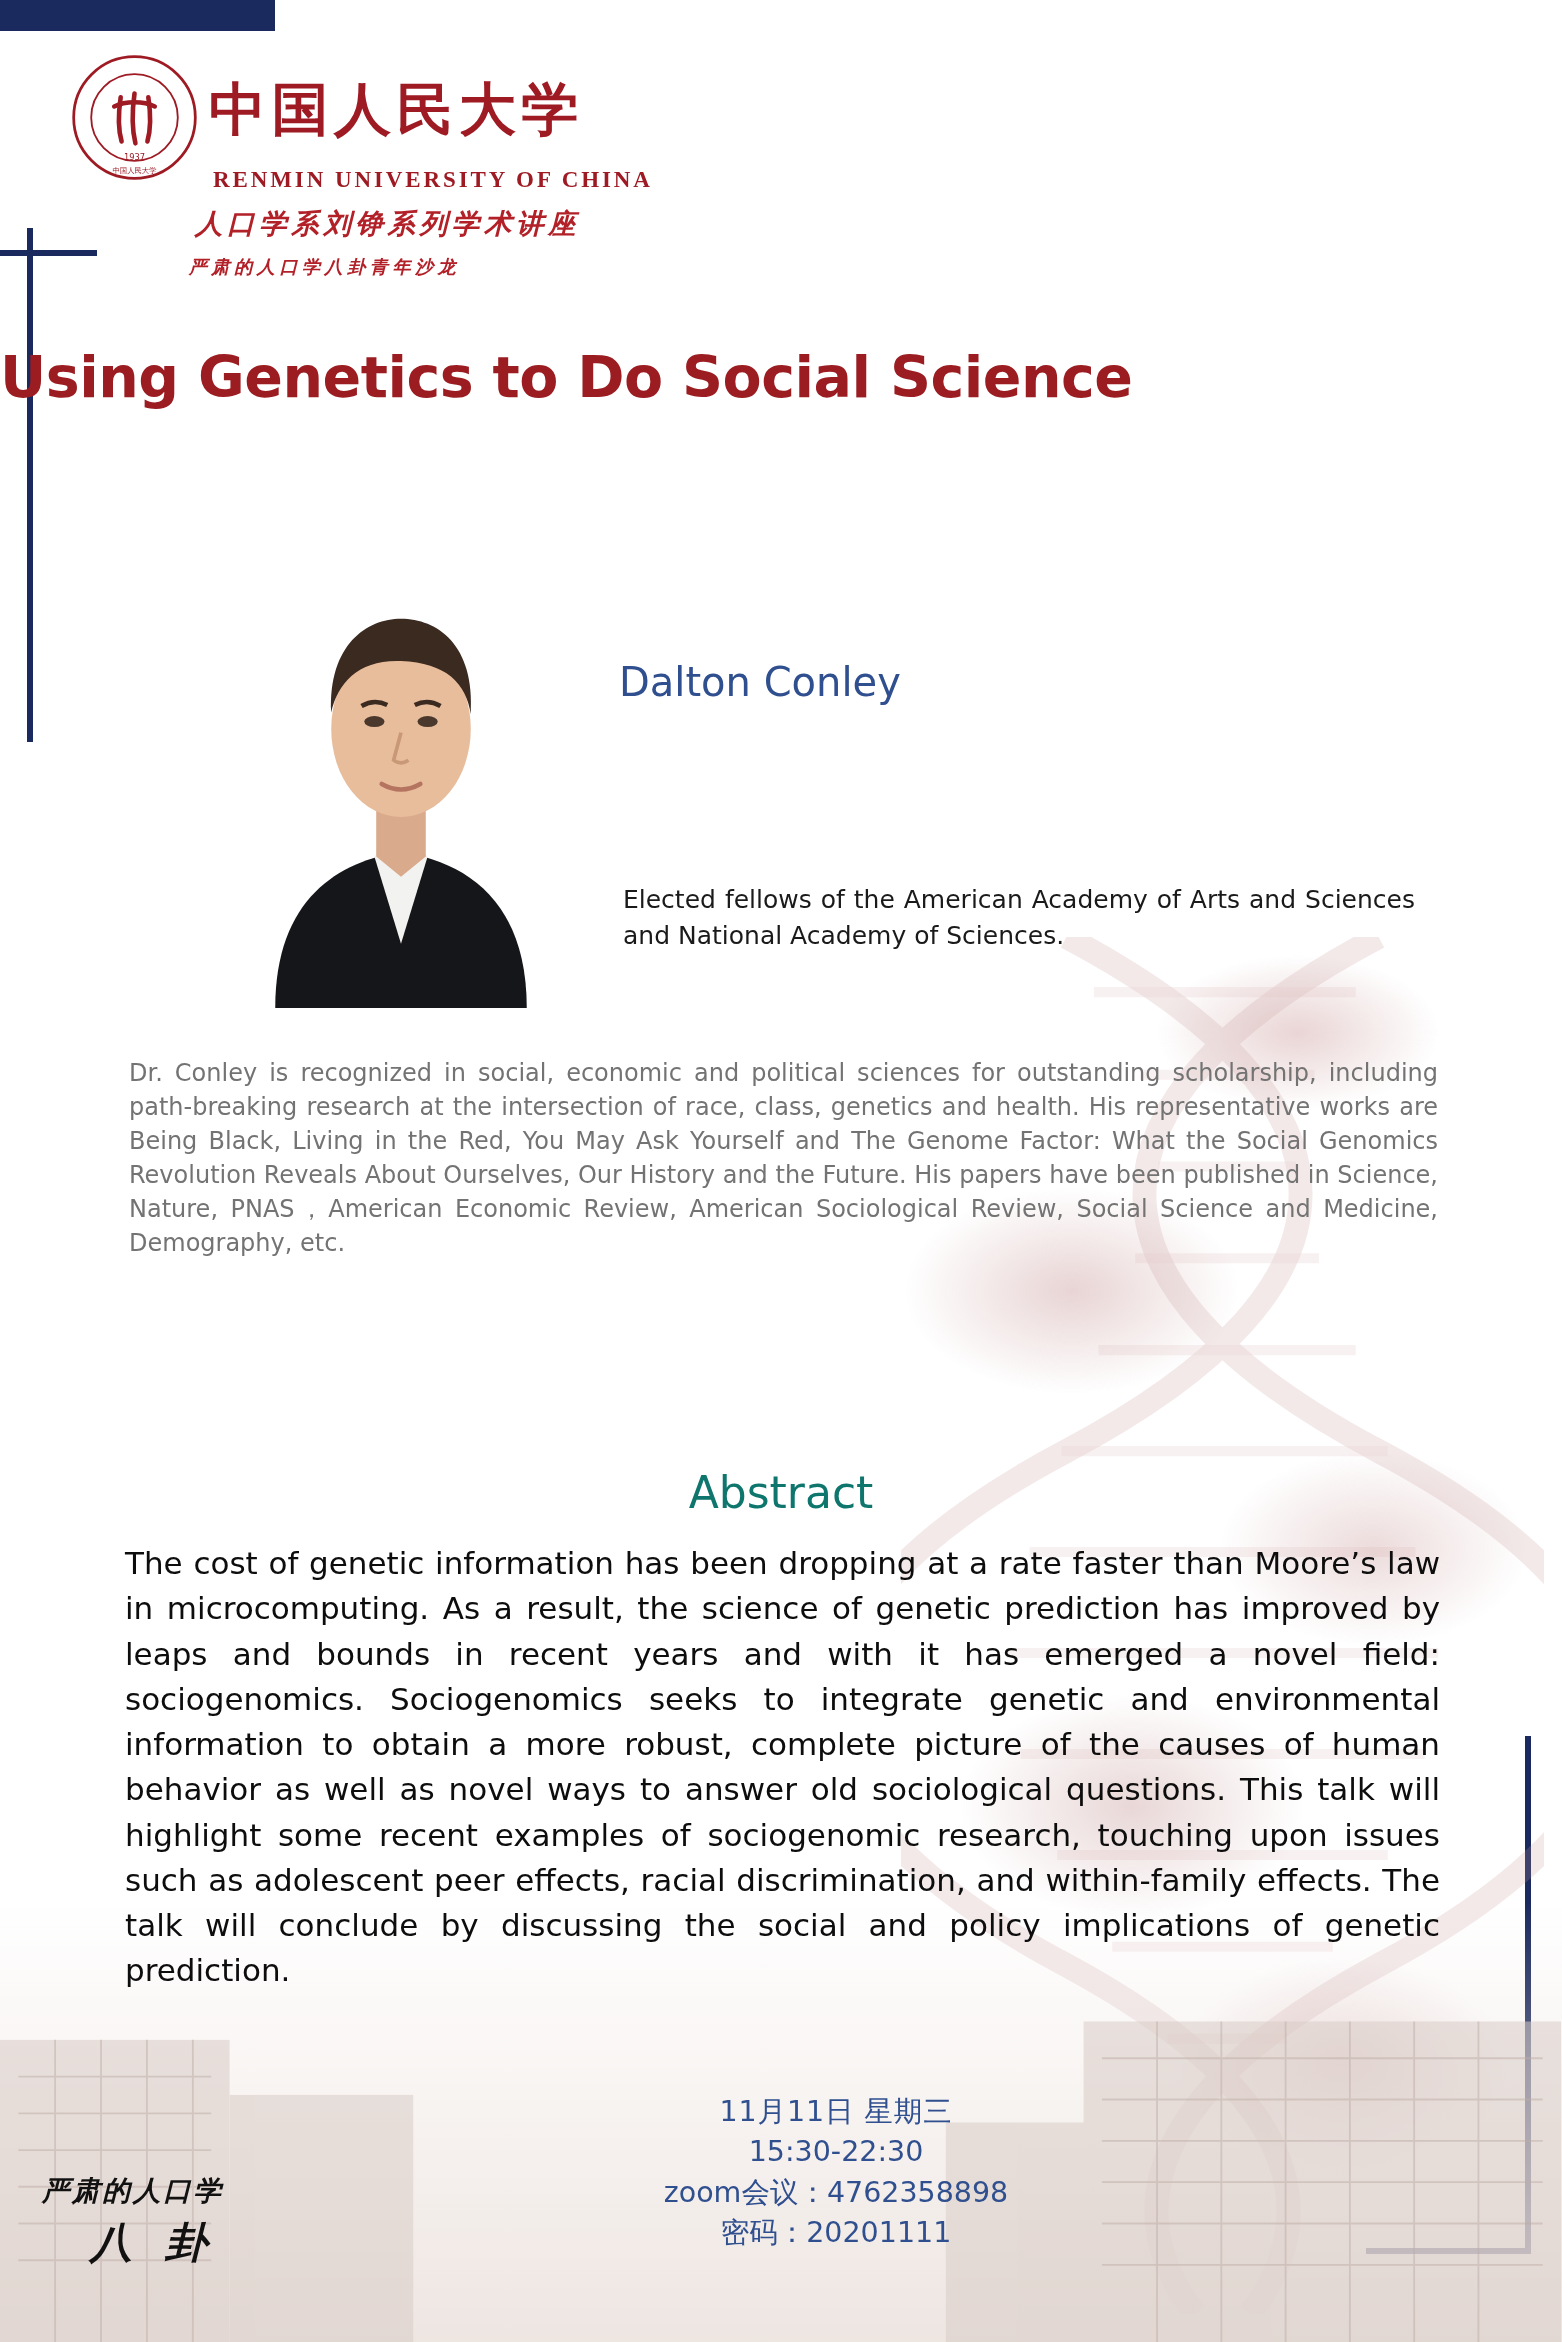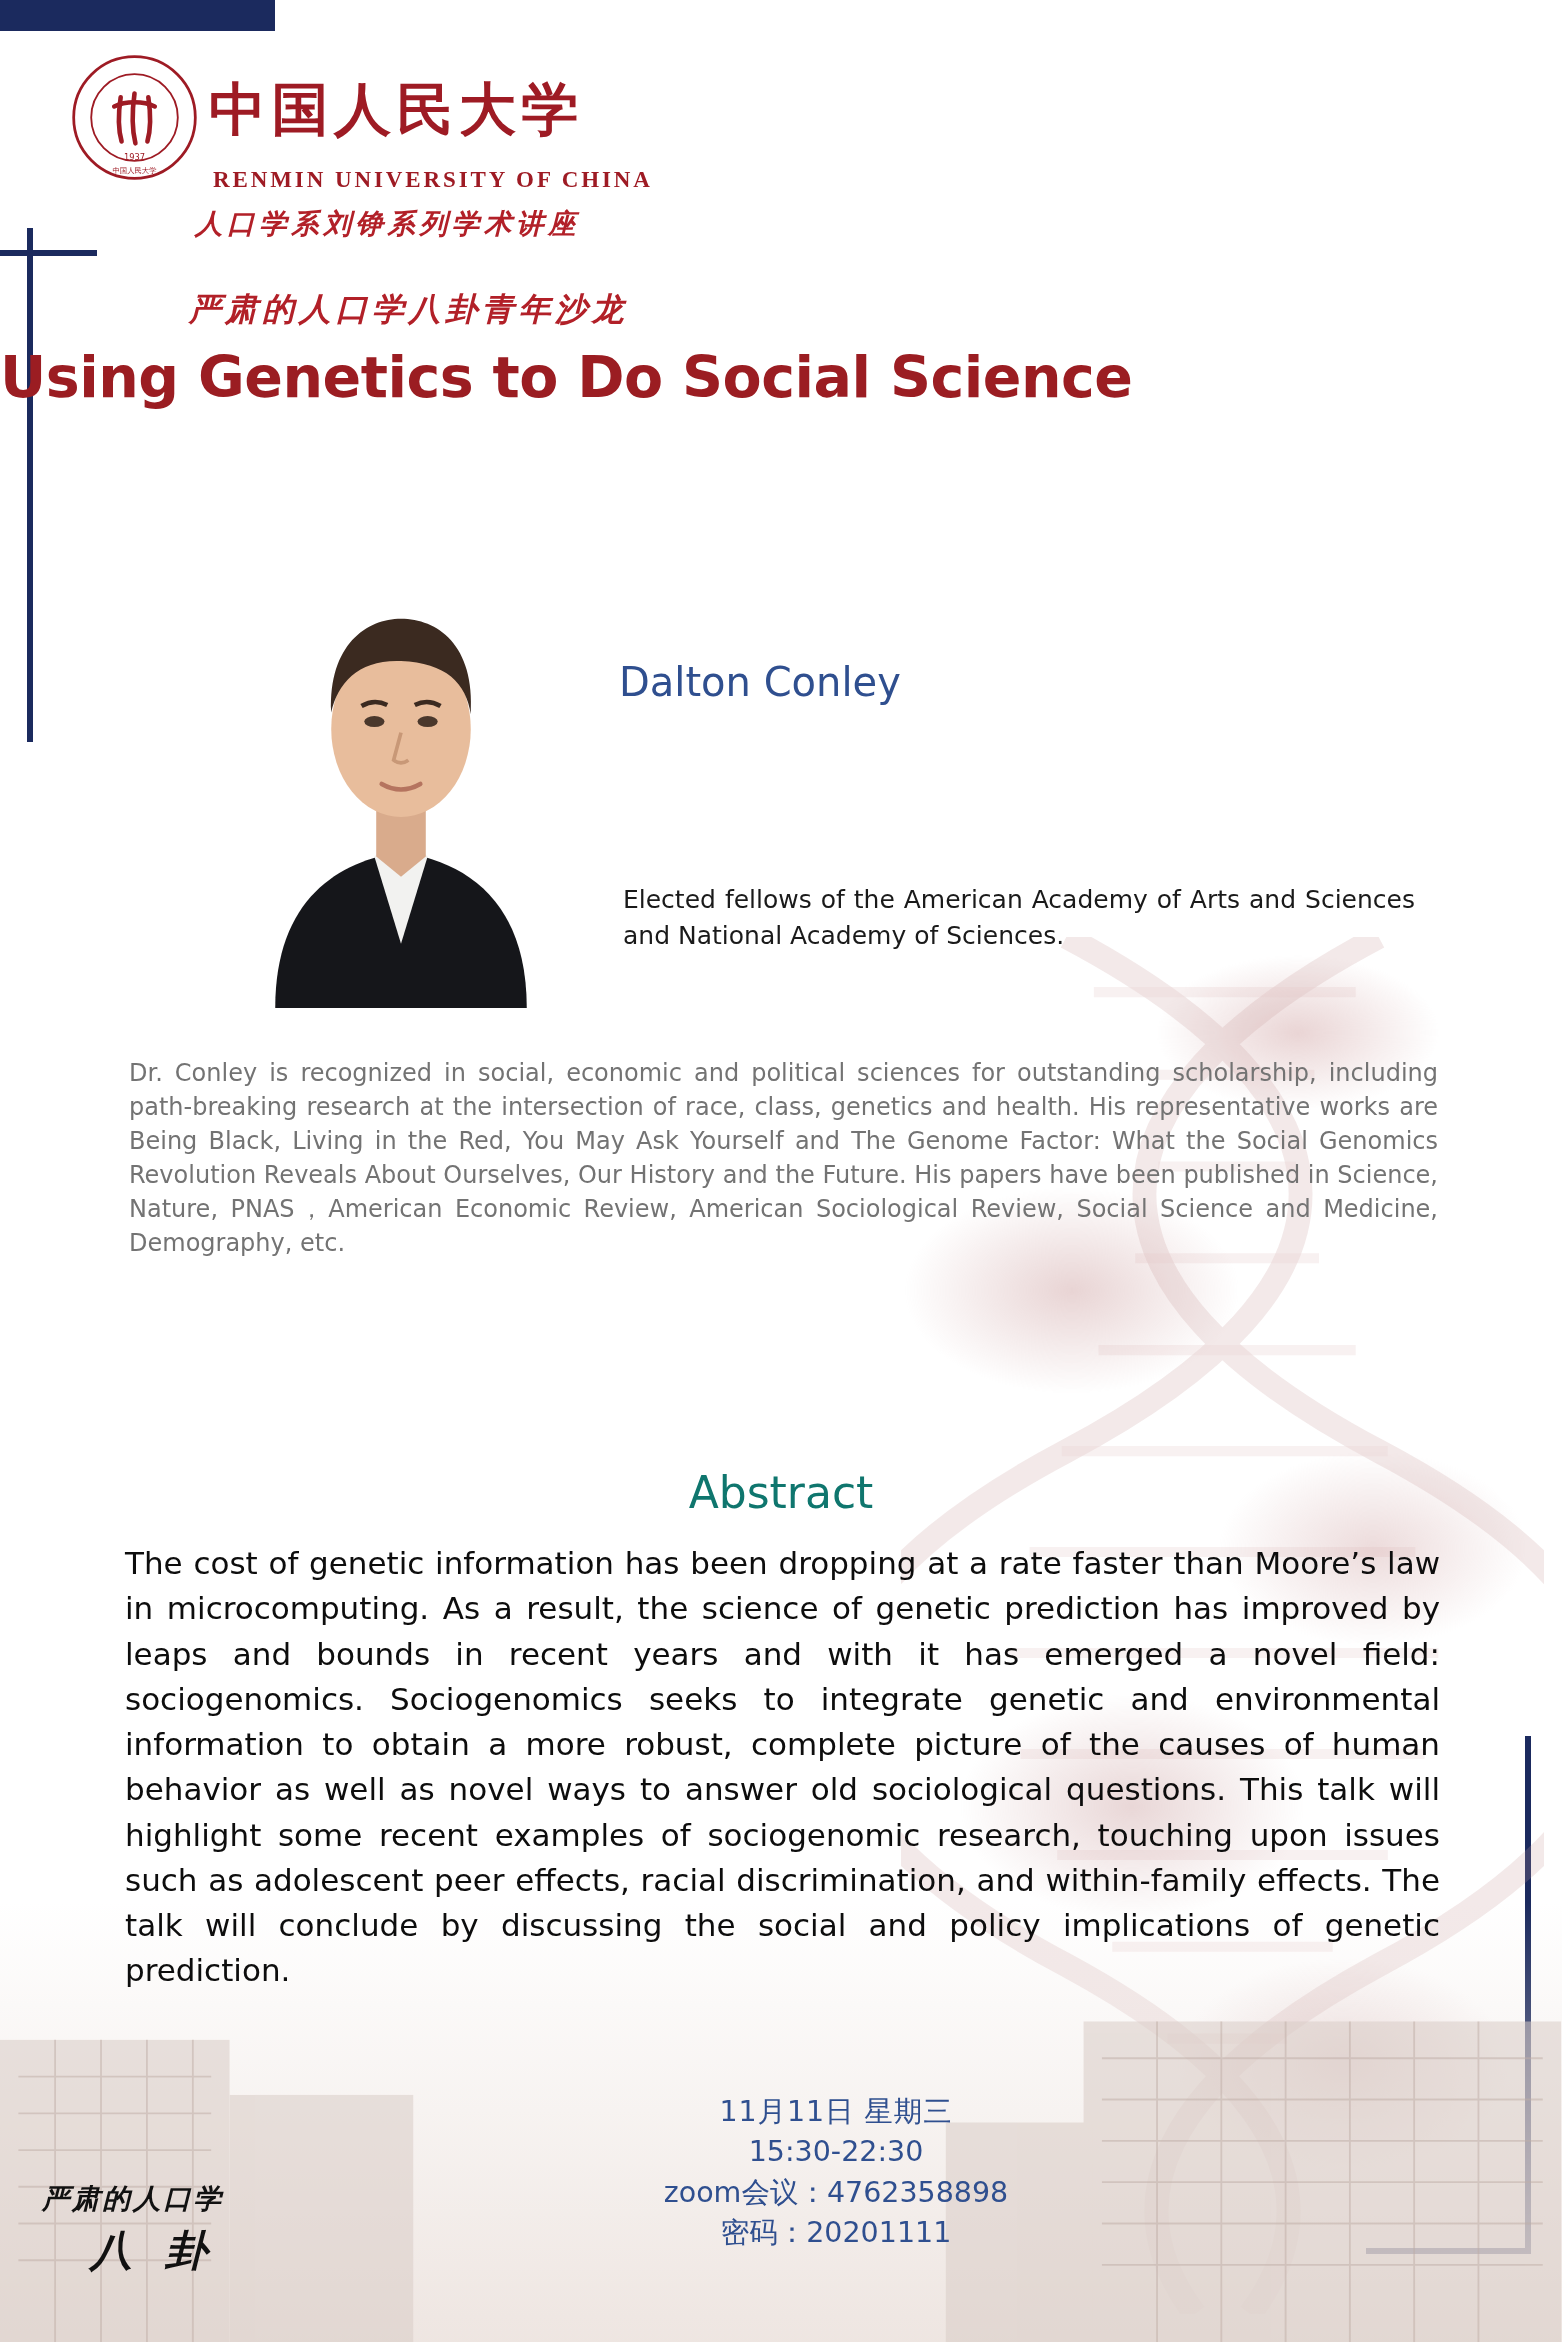--- a/index.html
+++ b/index.html
@@ -134,27 +134,26 @@
     font-style: italic;
     letter-spacing: 4.6px;
     color: #b22028;
     white-space: nowrap;
   }
   .series-line2 {
     position: absolute;
     left: 189px;
     top: 255px;
     font-family: "DejaVu Sans", sans-serif;
-    font-size: 32px;
+    font-size: 18px;
     font-weight: 700;
     font-style: italic;
     letter-spacing: 4.6px;
     color: #b22028;
     white-space: nowrap;
-    margin-top: 33px;
   }
 
   
   .talk-title {
     position: absolute;
     left: 0;
     top: 344px;
     width: 1562px;
     font-family: "DejaVu Sans", sans-serif;
     font-size: 57px;
@@ -251,21 +250,21 @@
     font-family: "DejaVu Sans", sans-serif;
     color: #2f4f8f;
   }
   .logistics div { font-size: 28.5px; line-height: 1.42; }
   .logistics .date { letter-spacing: 0.9px; }
 
   
   .stamp {
     position: absolute;
     left: 42px;
-    bottom: 52px;
+    bottom: 60px;
     width: 230px;
     height: 110px;
   }
   .stamp .s1 {
     position: absolute;
     left: 0;
     top: 0;
     font-family: "DejaVu Sans", sans-serif;
     font-size: 27.5px;
     font-weight: 700;

